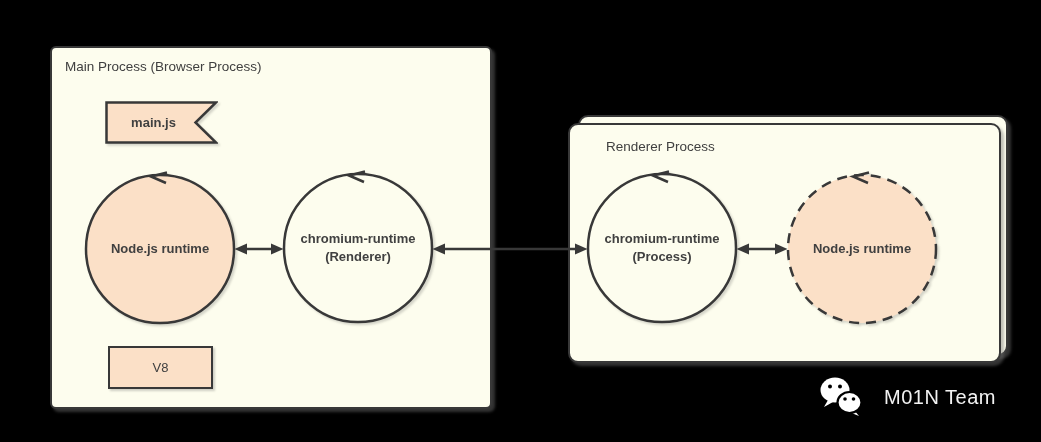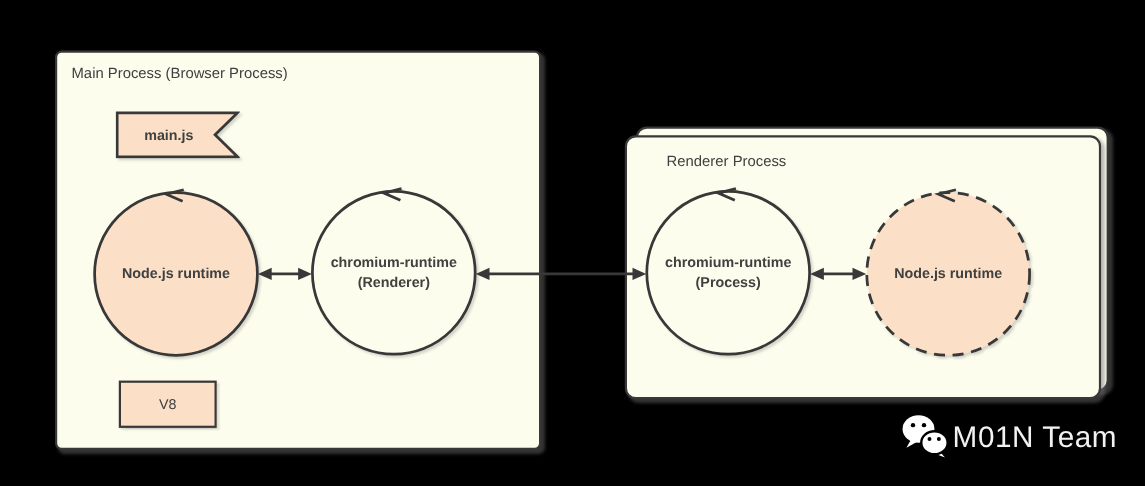--- a/index.html
+++ b/index.html
@@ -52,43 +52,43 @@
     font-weight: bold;
   }
 
   .banner { left: 105px; top: 101px; width: 113px; height: 43px; }
   .banner .shape-label { padding-right: 16px; }
 
   .circle { width: 156px; height: 156px; }
 
   .rect-box {
     position: absolute;
-    left: 108px; top: 346px; width: 89px; height: 43px;
+    left: 108px; top: 346px; width: 105px; height: 43px;
     background: var(--node-fill);
     border: 2.5px solid var(--line);
     box-shadow: 2px 2px 2px rgba(70,70,70,0.25);
     display: flex; align-items: center; justify-content: center;
     font-size: 13px; color: var(--text);
   }
 
   .arrow { position: absolute; height: 14px; }
   .arrow svg { display: block; }
 
   .fill-node  { fill: var(--node-fill); }
   .fill-panel { fill: var(--panel-fill); }
   .stroke-line { stroke: var(--line); }
 
   .footer {
     position: absolute; left: 818px; top: 374px;
     display: flex; align-items: center;
   }
   .footer-logo { width: 46px; height: 46px; }
   .footer-name {
-    margin-left: 2px;
-    font-size: 27px;
+    margin-left: 20px;
+    font-size: 20px;
     letter-spacing: 0.5px;
     color: var(--footer-text);
     white-space: nowrap;
   }
 </style>
 </head>
 <body>
 
 <div class="canvas">
 

